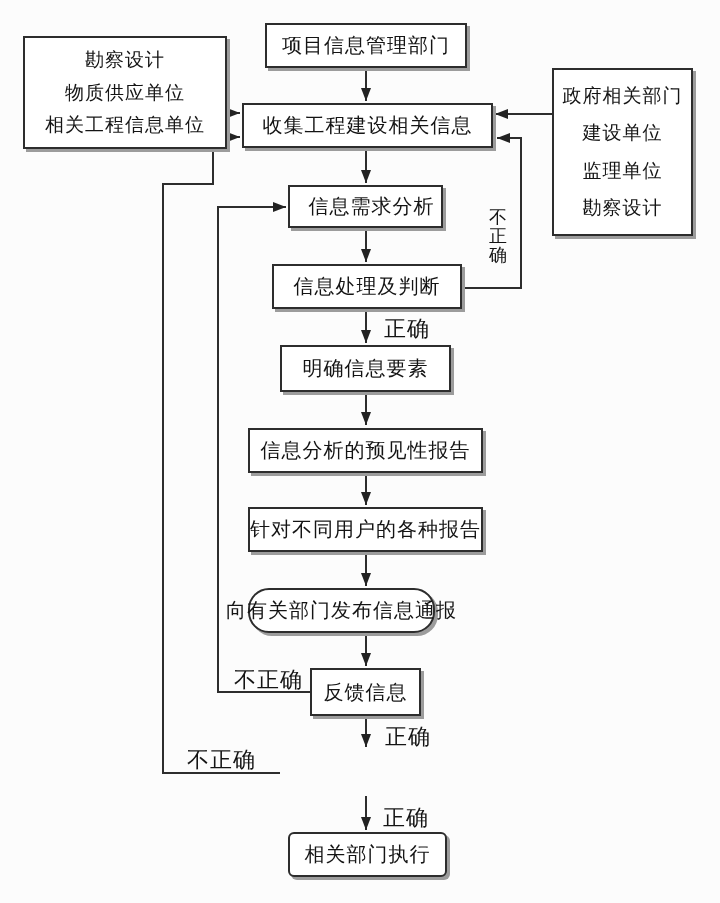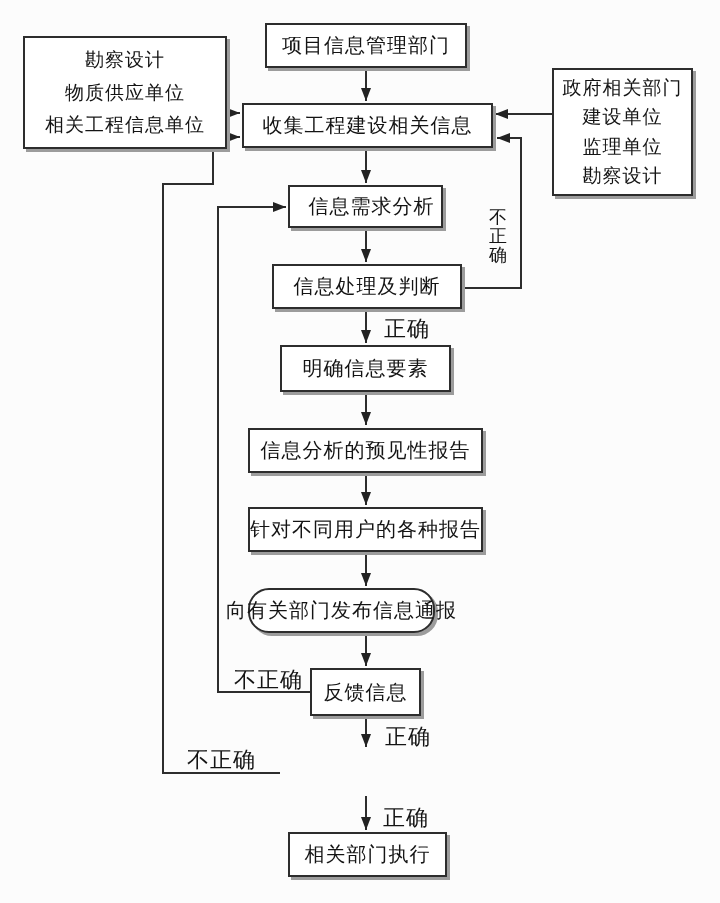--- a/index.html
+++ b/index.html
@@ -85,21 +85,21 @@
   <div class="node" style="left:265px; top:23px; width:202px; height:45px;">
     <span class="line">项目信息管理部门</span>
   </div>
 
   <div class="node multi" style="left:23px; top:36px; width:204px; height:113px;">
     <span class="line">勘察设计</span>
     <span class="line">物质供应单位</span>
     <span class="line">相关工程信息单位</span>
   </div>
 
-  <div class="node multi" style="left:552px; top:68px; width:141px; height:128px;">
+  <div class="node multi" style="left:552px; top:68px; width:141px; height:168px;">
     <span class="line">政府相关部门</span>
     <span class="line">建设单位</span>
     <span class="line">监理单位</span>
     <span class="line">勘察设计</span>
   </div>
 
   <div class="node" style="left:242px; top:103px; width:251px; height:45px;">
     <span class="line">收集工程建设相关信息</span>
   </div>
 
@@ -125,21 +125,21 @@
 
   <div class="node" style="left:248px; top:588px; width:187px; height:45px;border-radius:21px;">
     <span class="line">向有关部门发布信息通报</span>
   </div>
 
   <div class="node" style="left:310px; top:668px; width:111px; height:48px;">
     <span class="line">反馈信息</span>
   </div>
 
 
-  <div class="node" style="left:288px; top:832px; width:159px; height:45px;">
+  <div class="node" style="left:288px; top:832px; width:159px; height:45px;border-radius:6px;">
     <span class="line">相关部门执行</span>
   </div>
 
   <div class="edge-label" style="left:384px; top:314px;">正确</div>
 
   <div class="edge-label vertical" style="left:488px; top:208px;">不正确</div>
 
   <div class="edge-label" style="left:234px; top:665px;">不正确</div>
 
   <div class="edge-label" style="left:385px; top:722px;">正确</div>

